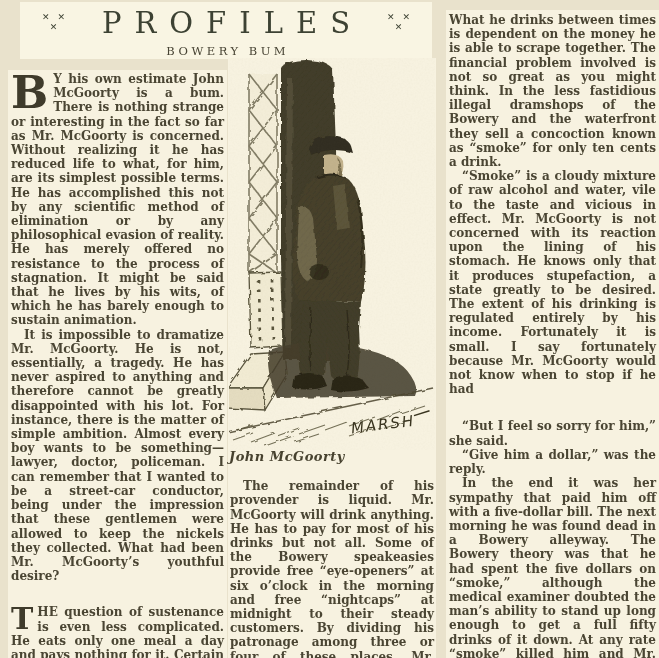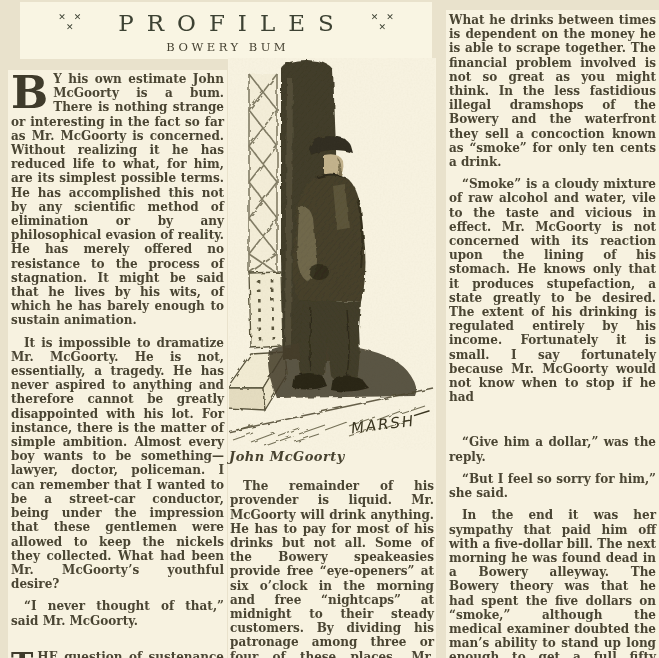--- a/index.html
+++ b/index.html
@@ -10,34 +10,34 @@
     color:#4a4533;
   }
   
   .masthead-box{
     position:absolute;left:20px;top:2px;width:412px;height:57px;
     background:#f9f5e3;
     display:flex;flex-direction:column;align-items:center;justify-content:center;
   }
   .masthead-row{display:flex;align-items:center;justify-content:center;gap:24px;margin-top:2px;}
   .masthead-title{
-    font-size:23px;letter-spacing:13px;text-indent:13px;
+    font-size:29px;letter-spacing:13px;text-indent:13px;
     color:#3d4233;font-weight:400;
   }
   .orn{display:flex;flex-direction:column;align-items:center;line-height:1;}
   .orn-row{display:flex;gap:8px;}
   .orn i{font-style:normal;font-size:9px;font-weight:bold;color:#3d4233;font-family:"DejaVu Sans",sans-serif;}
   .orn-bottom{margin-top:1px;}
   .masthead-sub{
     font-size:11.5px;letter-spacing:3.5px;text-indent:3.5px;color:#474333;margin-top:4px;text-align:right;
   }
   
   .col{position:absolute;background:#f7f2e0;text-align:justify;font-size:12px;line-height:14.2px;}
   .col p{margin:0;hyphens:auto;font-weight:bold;-webkit-hyphens:auto;}
-  .col p.ind{text-indent:13px;margin-top:8px;}
+  .col p.ind{text-indent:13px;}
   #col1{left:8px;top:70px;width:213px;padding:2px 3px 4px 3px;}
   #col2{left:228px;top:58px;width:208px;padding:0 0 4px 0;}
   #col3{left:446px;top:10px;width:207px;padding:3px 3px 4px 3px;}
   .section-gap{height:22px;}
   .block-gap{height:23px;}
   .dropcap{
     float:left;font-size:44px;line-height:35px;padding:3px 5px 0 0;color:#3f3b2b;
   }
   .dropcap-sm{
     float:left;font-size:30px;line-height:24px;padding:2px 4px 0 0;color:#3f3b2b;
@@ -81,21 +81,20 @@
     </span>
   </div>
   <div class="masthead-sub">BOWERY BUM</div>
 </div>
 
 <div class="page-number">23</div>
 
 <div class="col" id="col1">
   <p><span class="dropcap">B</span><span>Y his own estimate John McGoorty is a bum.  There is nothing strange or interesting in the fact so far as Mr. McGoorty is concerned.  Without realizing it he has reduced life to what, for him, are its simplest possible terms.  He has accomplished this not by any scientific method of elimination or by any philosophical evasion of reality.  He has merely offered no resistance to the process of stagnation.  It might be said that he lives by his wits, of which he has barely enough to sustain animation.</span></p>
   <p class="ind">It is impossible to dramatize Mr. McGoorty.  He is not, essentially, a tragedy.  He has never aspired to anything and therefore cannot be greatly disappointed with his lot.  For instance, there is the matter of simple ambition.  Almost every boy wants to be something—lawyer, doctor, policeman.  I can remember that I wanted to be a street-car conductor, being under the impression that these gentlemen were allowed to keep the nickels they collected.  What had been Mr. McGoorty’s youthful desire?</p>
-  <p class="ind">“I never thought of that,” said Mr. McGoorty.</p>
   <div class="section-gap"></div>
   <p><span class="dropcap-sm">T</span><span>HE question of sustenance is even less complicated.  He eats only one meal a day and pays nothing for it.  Certain Bowery speakeasies, retaining a custom of the old saloon, serve free stew at noon every day.  Mr. McGoorty always manages to be in one of these at the appointed hour.  He gets no other food, and, he says, he wants none.</span></p>
 </div>
 
 <div class="col" id="col2">
   <div class="figure">
     <svg class="illus" viewBox="0 0 206 392" role="img" xmlns="http://www.w3.org/2000/svg">
       <defs>
         <pattern id="hatch" width="5" height="5" patternUnits="userSpaceOnUse" patternTransform="rotate(40)">
           <line x1="0" y1="0" x2="0" y2="5" stroke="#34301f" stroke-width="1.1"></line>
@@ -177,17 +176,17 @@
   </div>
 </div>
 
 <div class="col" id="col3">
   <div>
     <p>What he drinks between times is dependent on the money he is able to scrape together.  The financial problem involved is not so great as you might think.  In the less fastidious illegal dramshops of the Bowery and the waterfront they sell a concoction known as “smoke” for only ten cents a drink.</p>
     <p class="ind">“Smoke” is a cloudy mixture of raw alcohol and water, vile to the taste and vicious in effect.  Mr. McGoorty is not concerned with its reaction upon the lining of his stomach.  He knows only that it produces stupefaction, a state greatly to be desired.  The extent of his drinking is regulated entirely by his income.  Fortunately it is small.  I say fortunately because Mr. McGoorty would not know when to stop if he had</p>
   </div>
   <div class="block-gap"></div>
   <div>
+    <p class="ind">“But I feel so sorry for him,” she said.</p>
     <p class="ind">“Give him a dollar,” was the reply.</p>
-    <p class="ind">“But I feel so sorry for him,” she said.</p>
     <p class="ind">In the end it was her sympathy that paid him off with a five-dollar bill. The next morning he was found dead in a Bowery alleyway. The Bowery theory was that he had spent the five dollars on “smoke,” although the medical examiner doubted the man’s ability to stand up long enough to get a full fifty drinks of it down. At any rate “smoke” killed him and Mr. McGoorty probably is still alive only because lately he has never had five dollars all at once.</p>
   </div>
 </div>
 
 </body></html>

